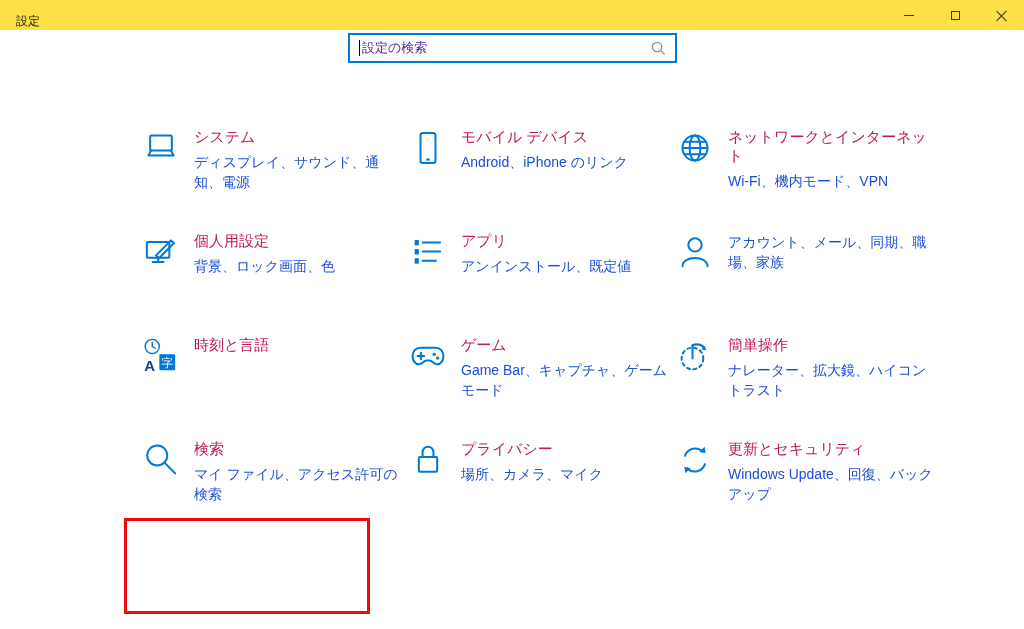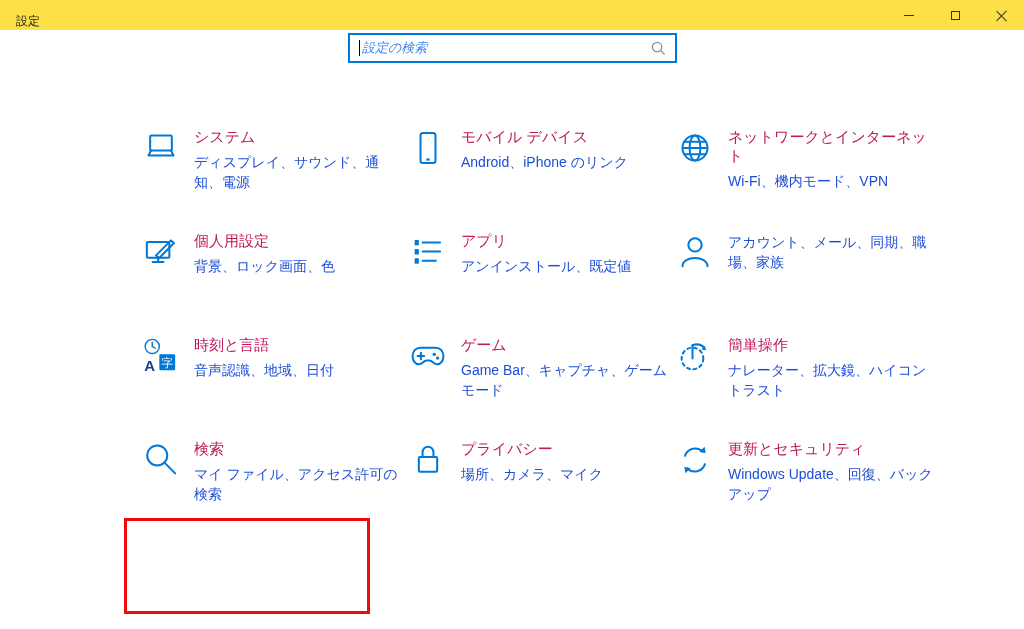--- a/index.html
+++ b/index.html
@@ -17,21 +17,21 @@
   .glyph-close { position:relative; width:11px; height:11px; }
   .glyph-close::before,.glyph-close::after { content:""; position:absolute; left:5px; top:-1px;
     width:1.4px; height:14px; background:#333; }
   .glyph-close::before { transform:rotate(45deg); }
   .glyph-close::after  { transform:rotate(-45deg); }
 
   
   .searchbox { position:absolute; left:348px; top:33px; width:329px; height:30px;
     background:#fff; border:2px solid #0078d7; display:flex; align-items:center; padding:0 9px; }
   .caret { width:1px; height:16px; background:#000; margin-right:2px; }
-  .search-placeholder { flex:1; font-size:13px; color:#3b82f6;font-style:italic; }
+  .search-placeholder { flex:1; font-size:13px; color:#4c1d95; }
   .search-glyph { width:15px; height:15px; }
 
   
   .grid { position:absolute; left:141px; top:112px; width:800px;
     display:grid; grid-template-columns:267px 267px 266px; grid-auto-rows:104px; }
   .tile { display:flex; padding-top:16px; cursor:default; }
   .tile-icon { width:40px; height:40px; flex-shrink:0; margin-right:13px; }
   .tile-icon svg { width:40px; height:40px; display:block; }
   .tile-text { width:212px; }
   .tile-title { font-size:15px; color:#be185d; margin-bottom:5px; }
@@ -155,21 +155,20 @@
         <svg viewBox="0 0 48 48">
           <circle class="s thin" cx="13.5" cy="12.5" r="8.5"></circle>
           <path class="s thin" d="M13.5 7.5 V12.5 l3.8 2.2"></path>
           <text x="4" y="42" font-size="18" font-weight="bold" fill="#15428f" font-family="inherit">A</text>
           <rect class="f" x="22" y="22" width="19" height="19" rx="1.5"></rect>
           <text x="24.5" y="37" font-size="14" fill="#ffffff" font-family="inherit">字</text>
         </svg>
       </div>
     <div class="tile-text">
       <div class="tile-title">時刻と言語</div>
-      <div class="tile-desc">音声認識、地域、日付</div>
     </div>
   </div>
     <div class="tile">
     <div class="tile-icon">
         <svg viewBox="0 0 48 48">
           <path class="s" d="M15 14 h18 c6 0 9.5 4.5 9.5 10 s-3 10 -7.5 10 c-4.5 0 -5 -4.5 -9.5 -4.5 h-3 c-4.5 0 -5 4.5 -9.5 4.5 -4.5 0 -7.5 -4.5 -7.5 -10 s3.5 -10 9.5 -10 z"></path>
           <path class="s" d="M15.5 20 v8 M11.5 24 h8" stroke-width="2"></path>
           <circle class="f" cx="31.5" cy="22" r="2"></circle>
           <circle class="f" cx="35.5" cy="26.5" r="2"></circle>
         </svg>

